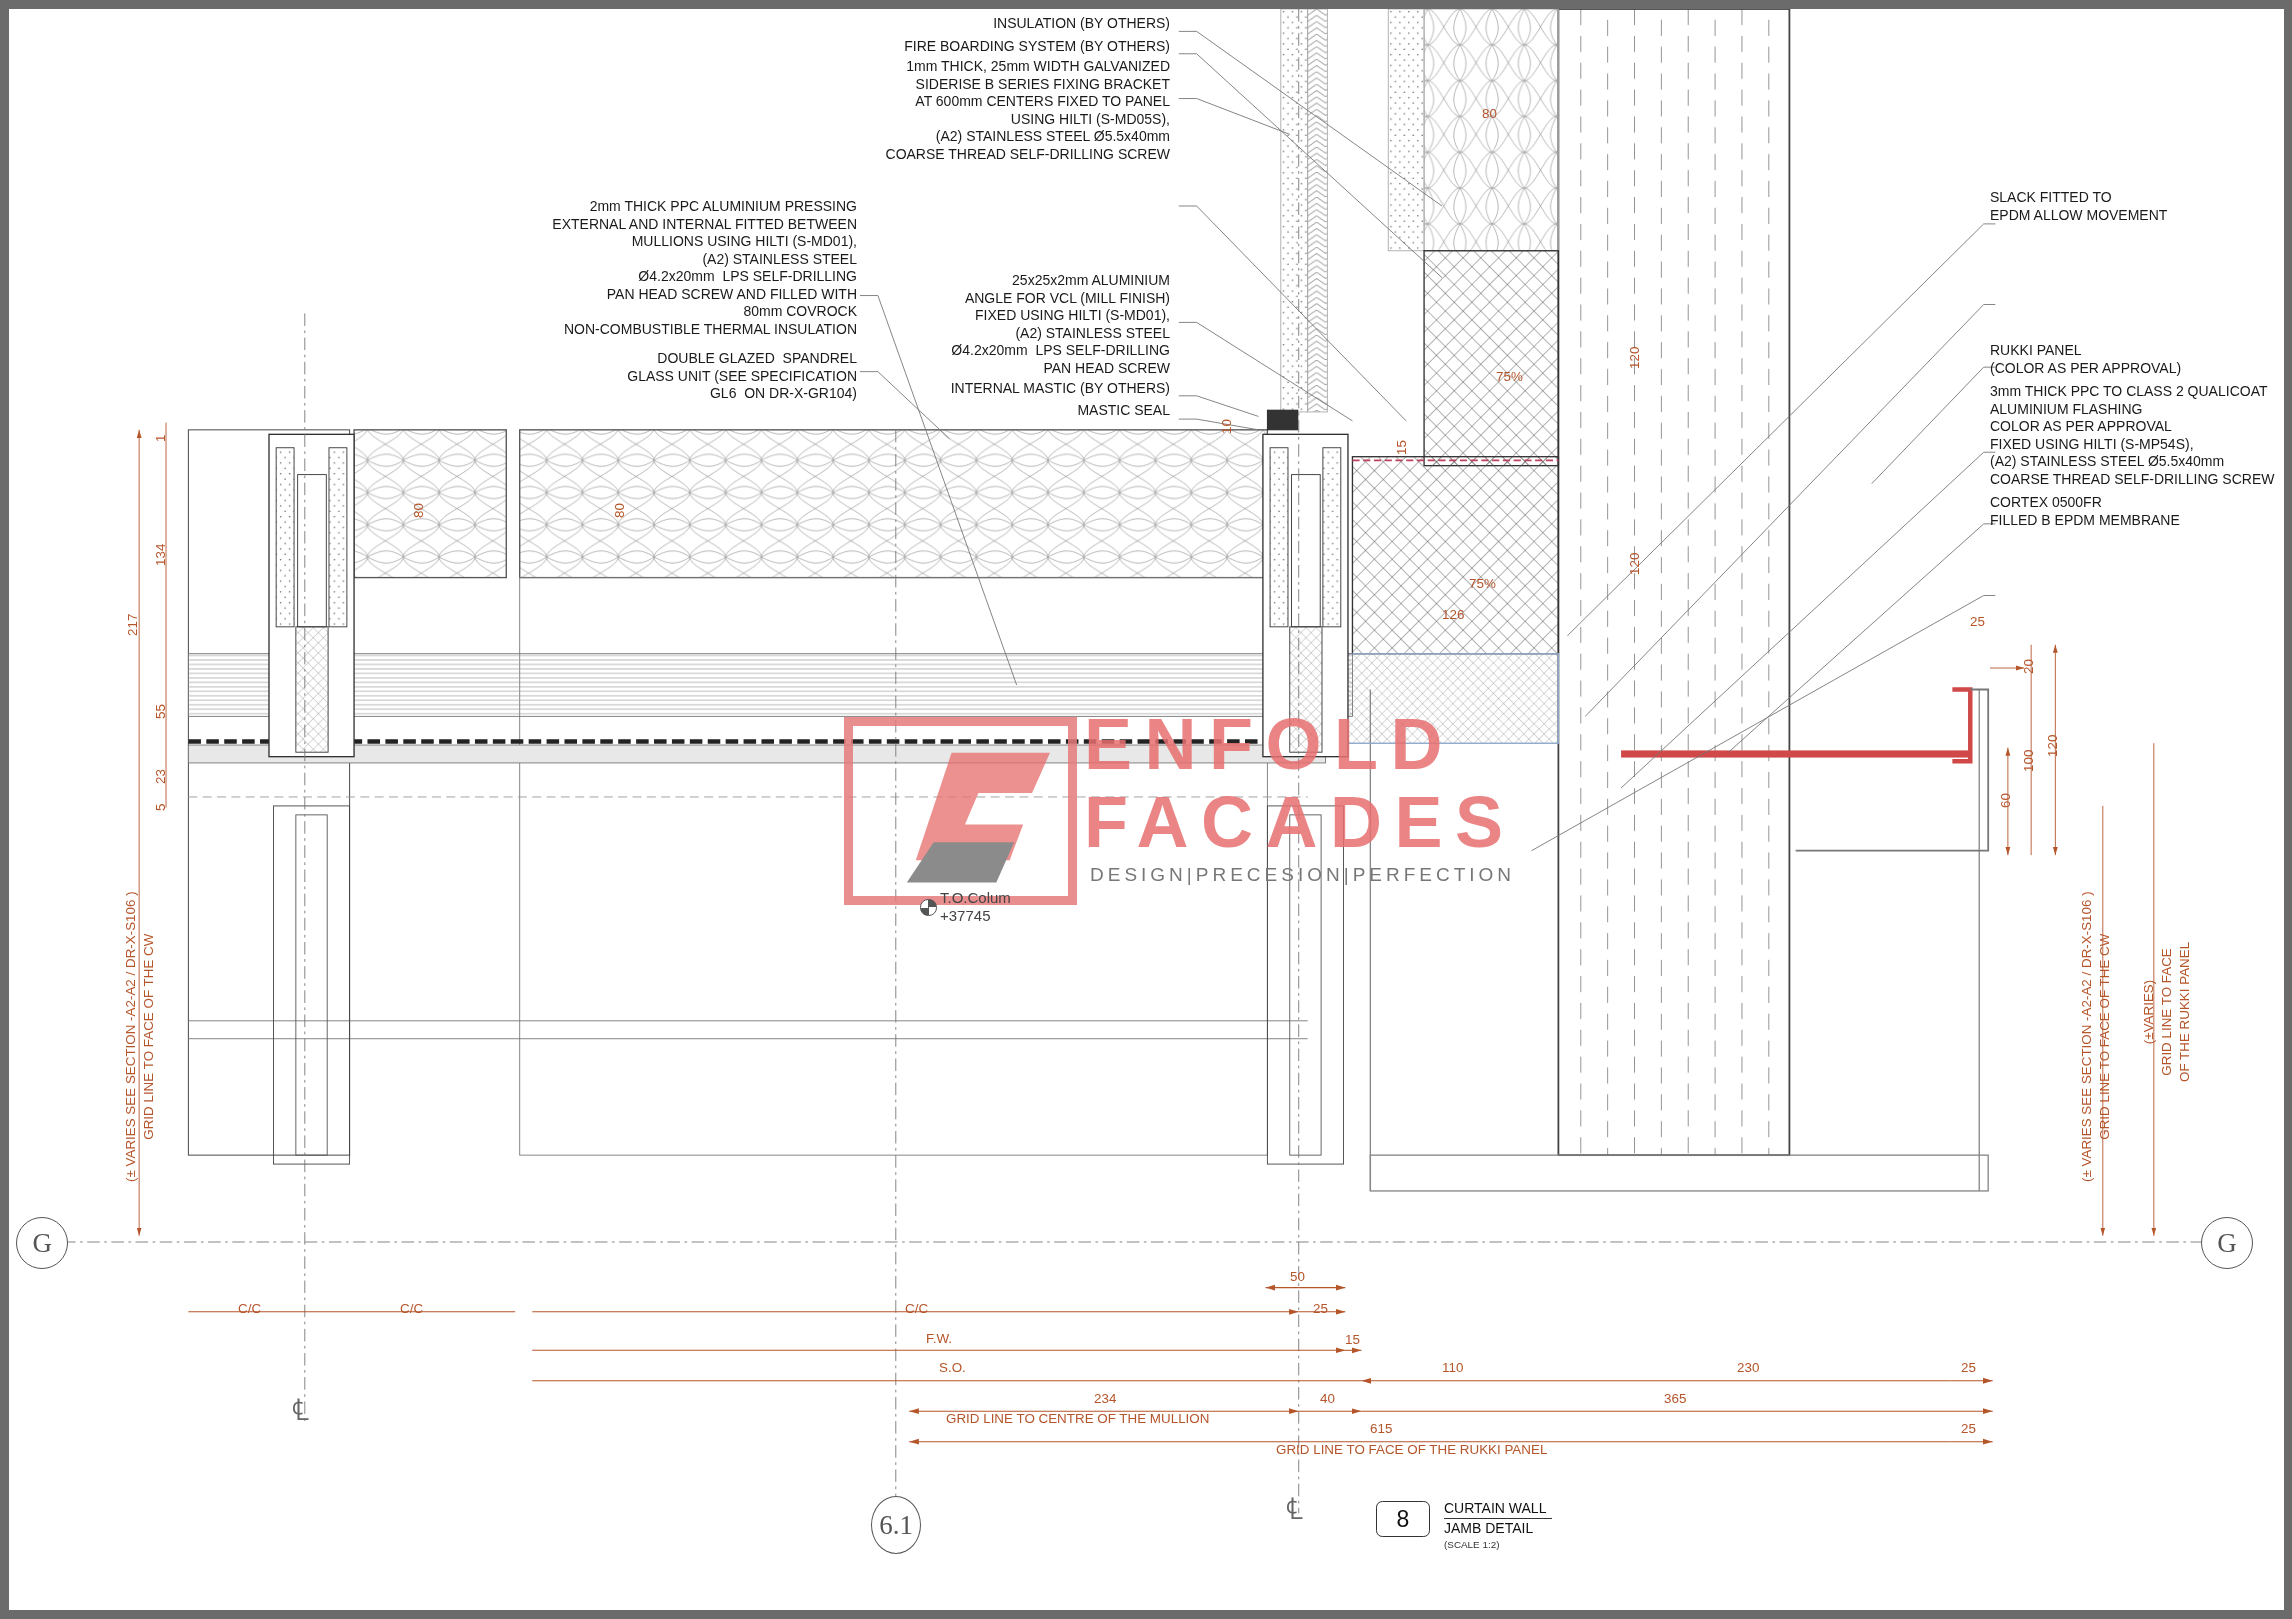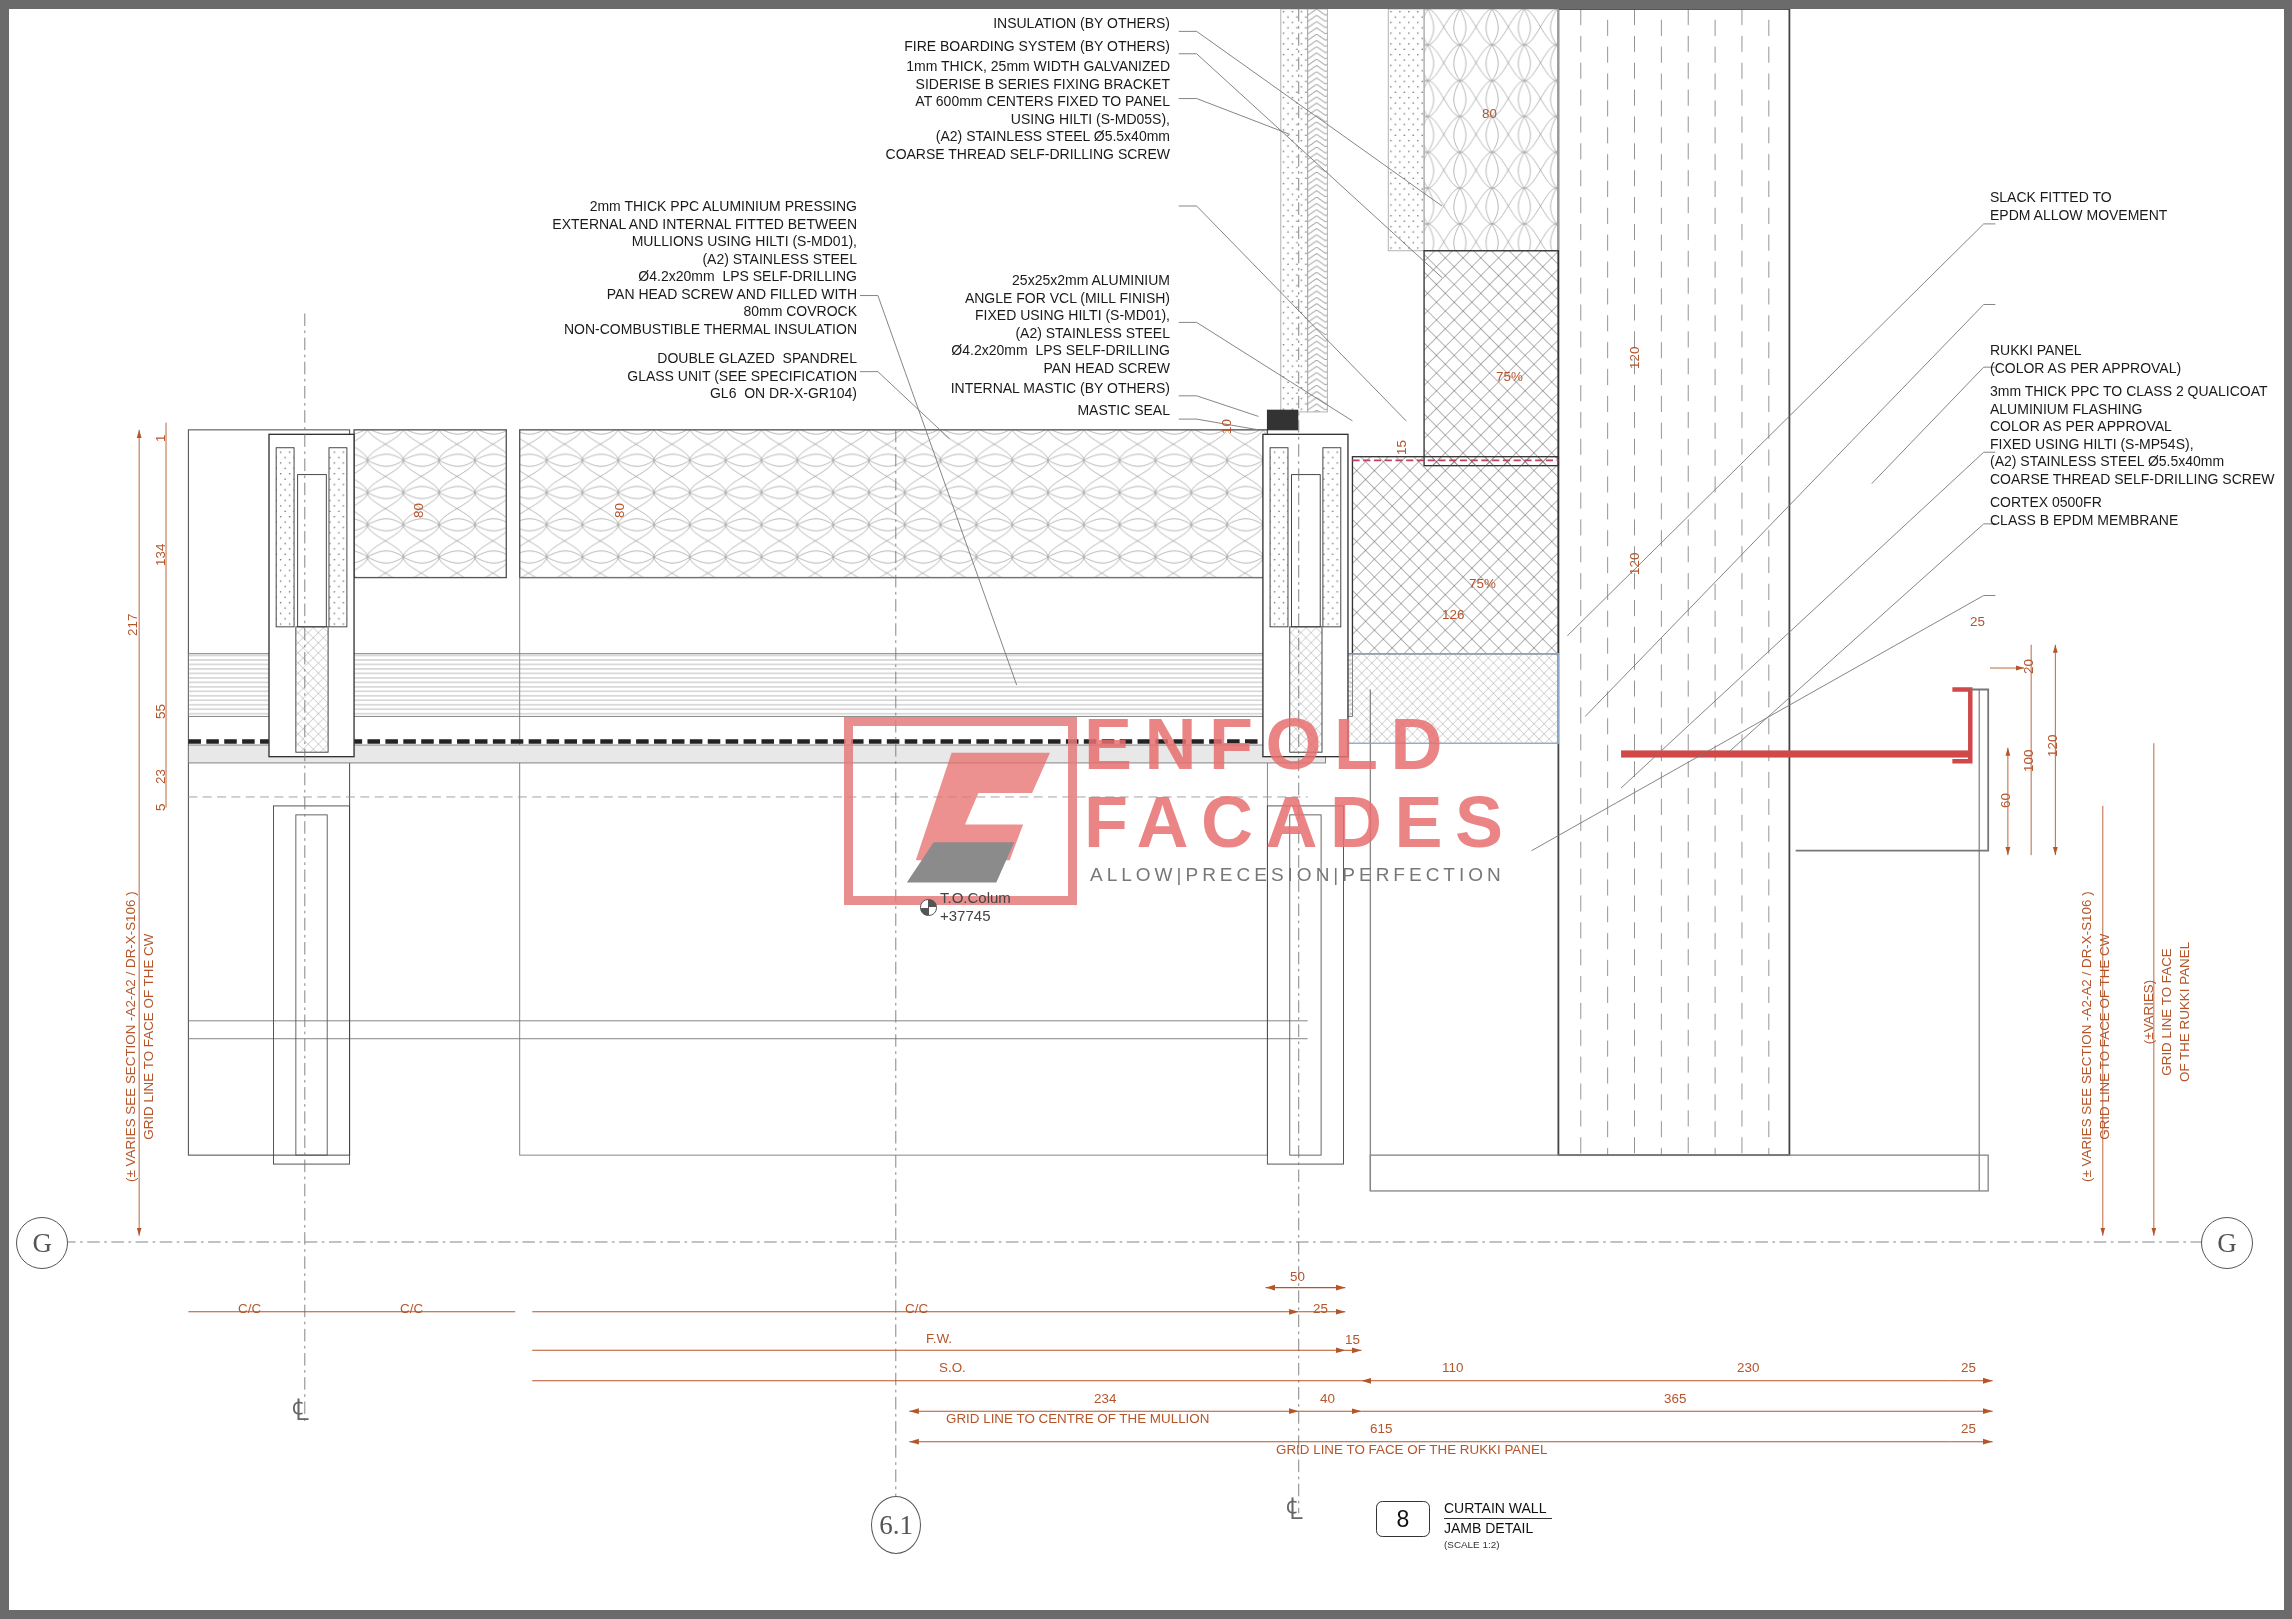--- a/index.html
+++ b/index.html
@@ -195,21 +195,21 @@
 EPDM ALLOW MOVEMENT</div>
   <div class="note l" style="left:1981px; top:333px;">RUKKI PANEL
 (COLOR AS PER APPROVAL)</div>
   <div class="note l" style="left:1981px; top:374px;">3mm THICK PPC TO CLASS 2 QUALICOAT
 ALUMINIUM FLASHING
 COLOR AS PER APPROVAL
 FIXED USING HILTI (S-MP54S),
 (A2) STAINLESS STEEL Ø5.5x40mm
 COARSE THREAD SELF-DRILLING SCREW</div>
   <div class="note l" style="left:1981px; top:485px;">CORTEX 0500FR
-CLASS B EPDM MEMBRANE</div>
+FILLED B EPDM MEMBRANE</div>
 
   <div class="vtext" style="left:115px; top:627px;">217</div>
   <div class="vtext" style="left:143px; top:433px;">1</div>
   <div class="vtext" style="left:143px; top:557px;">134</div>
   <div class="vtext" style="left:143px; top:710px;">55</div>
   <div class="vtext" style="left:143px; top:775px;">23</div>
   <div class="vtext" style="left:143px; top:802px;">5</div>
   <div class="vtext" style="left:113px; top:1173px;">(± VARIES SEE SECTION -A2-A2 / DR-X-S106 )
 GRID LINE TO FACE OF THE CW</div>
 
@@ -261,21 +261,21 @@
   <div class="cl" style="left:1277px; top:1478px;">℄</div>
 
   <div class="wm-box">
     <svg width="215" height="170" viewBox="0 0 240 190">
       <path d="M70,150 L110,30 L220,30 L200,75 L140,75 L125,110 L190,110 L175,150 Z" fill="#e86f6f" opacity="0.9"></path>
       <path d="M60,175 L90,130 L180,130 L160,175 Z" fill="#777"></path>
     </svg>
   </div>
   <div class="wm-title" style="left:1075px; top:699px;">ENFOLD</div>
   <div class="wm-title" style="left:1075px; top:777px;">FACADES</div>
-  <div class="wm-tag">ALLOW|PRECESION|PERFECTION</div>
+  <div class="wm-tag">DESIGN|PRECESION|PERFECTION</div>
 
   <div class="level">
     <span style="display:inline-block;width:14.3px;height:14.3px;border-radius:50%;border:1.3px solid #555;background:conic-gradient(#555 0 25%, #fff 0 50%, #555 0 75%, #fff 0);vertical-align:middle;position:relative;left:-19.7px;top:12.5px;"></span>
     <div style="margin-top:-14.3px;">T.O.Colum</div>
     <div>+37745</div>
   </div>
 
   <div class="title-box">8</div>
   <div class="title-main">
     <div style="border-bottom:1.3px solid #333; padding-right:5.4px;">CURTAIN WALL</div>

